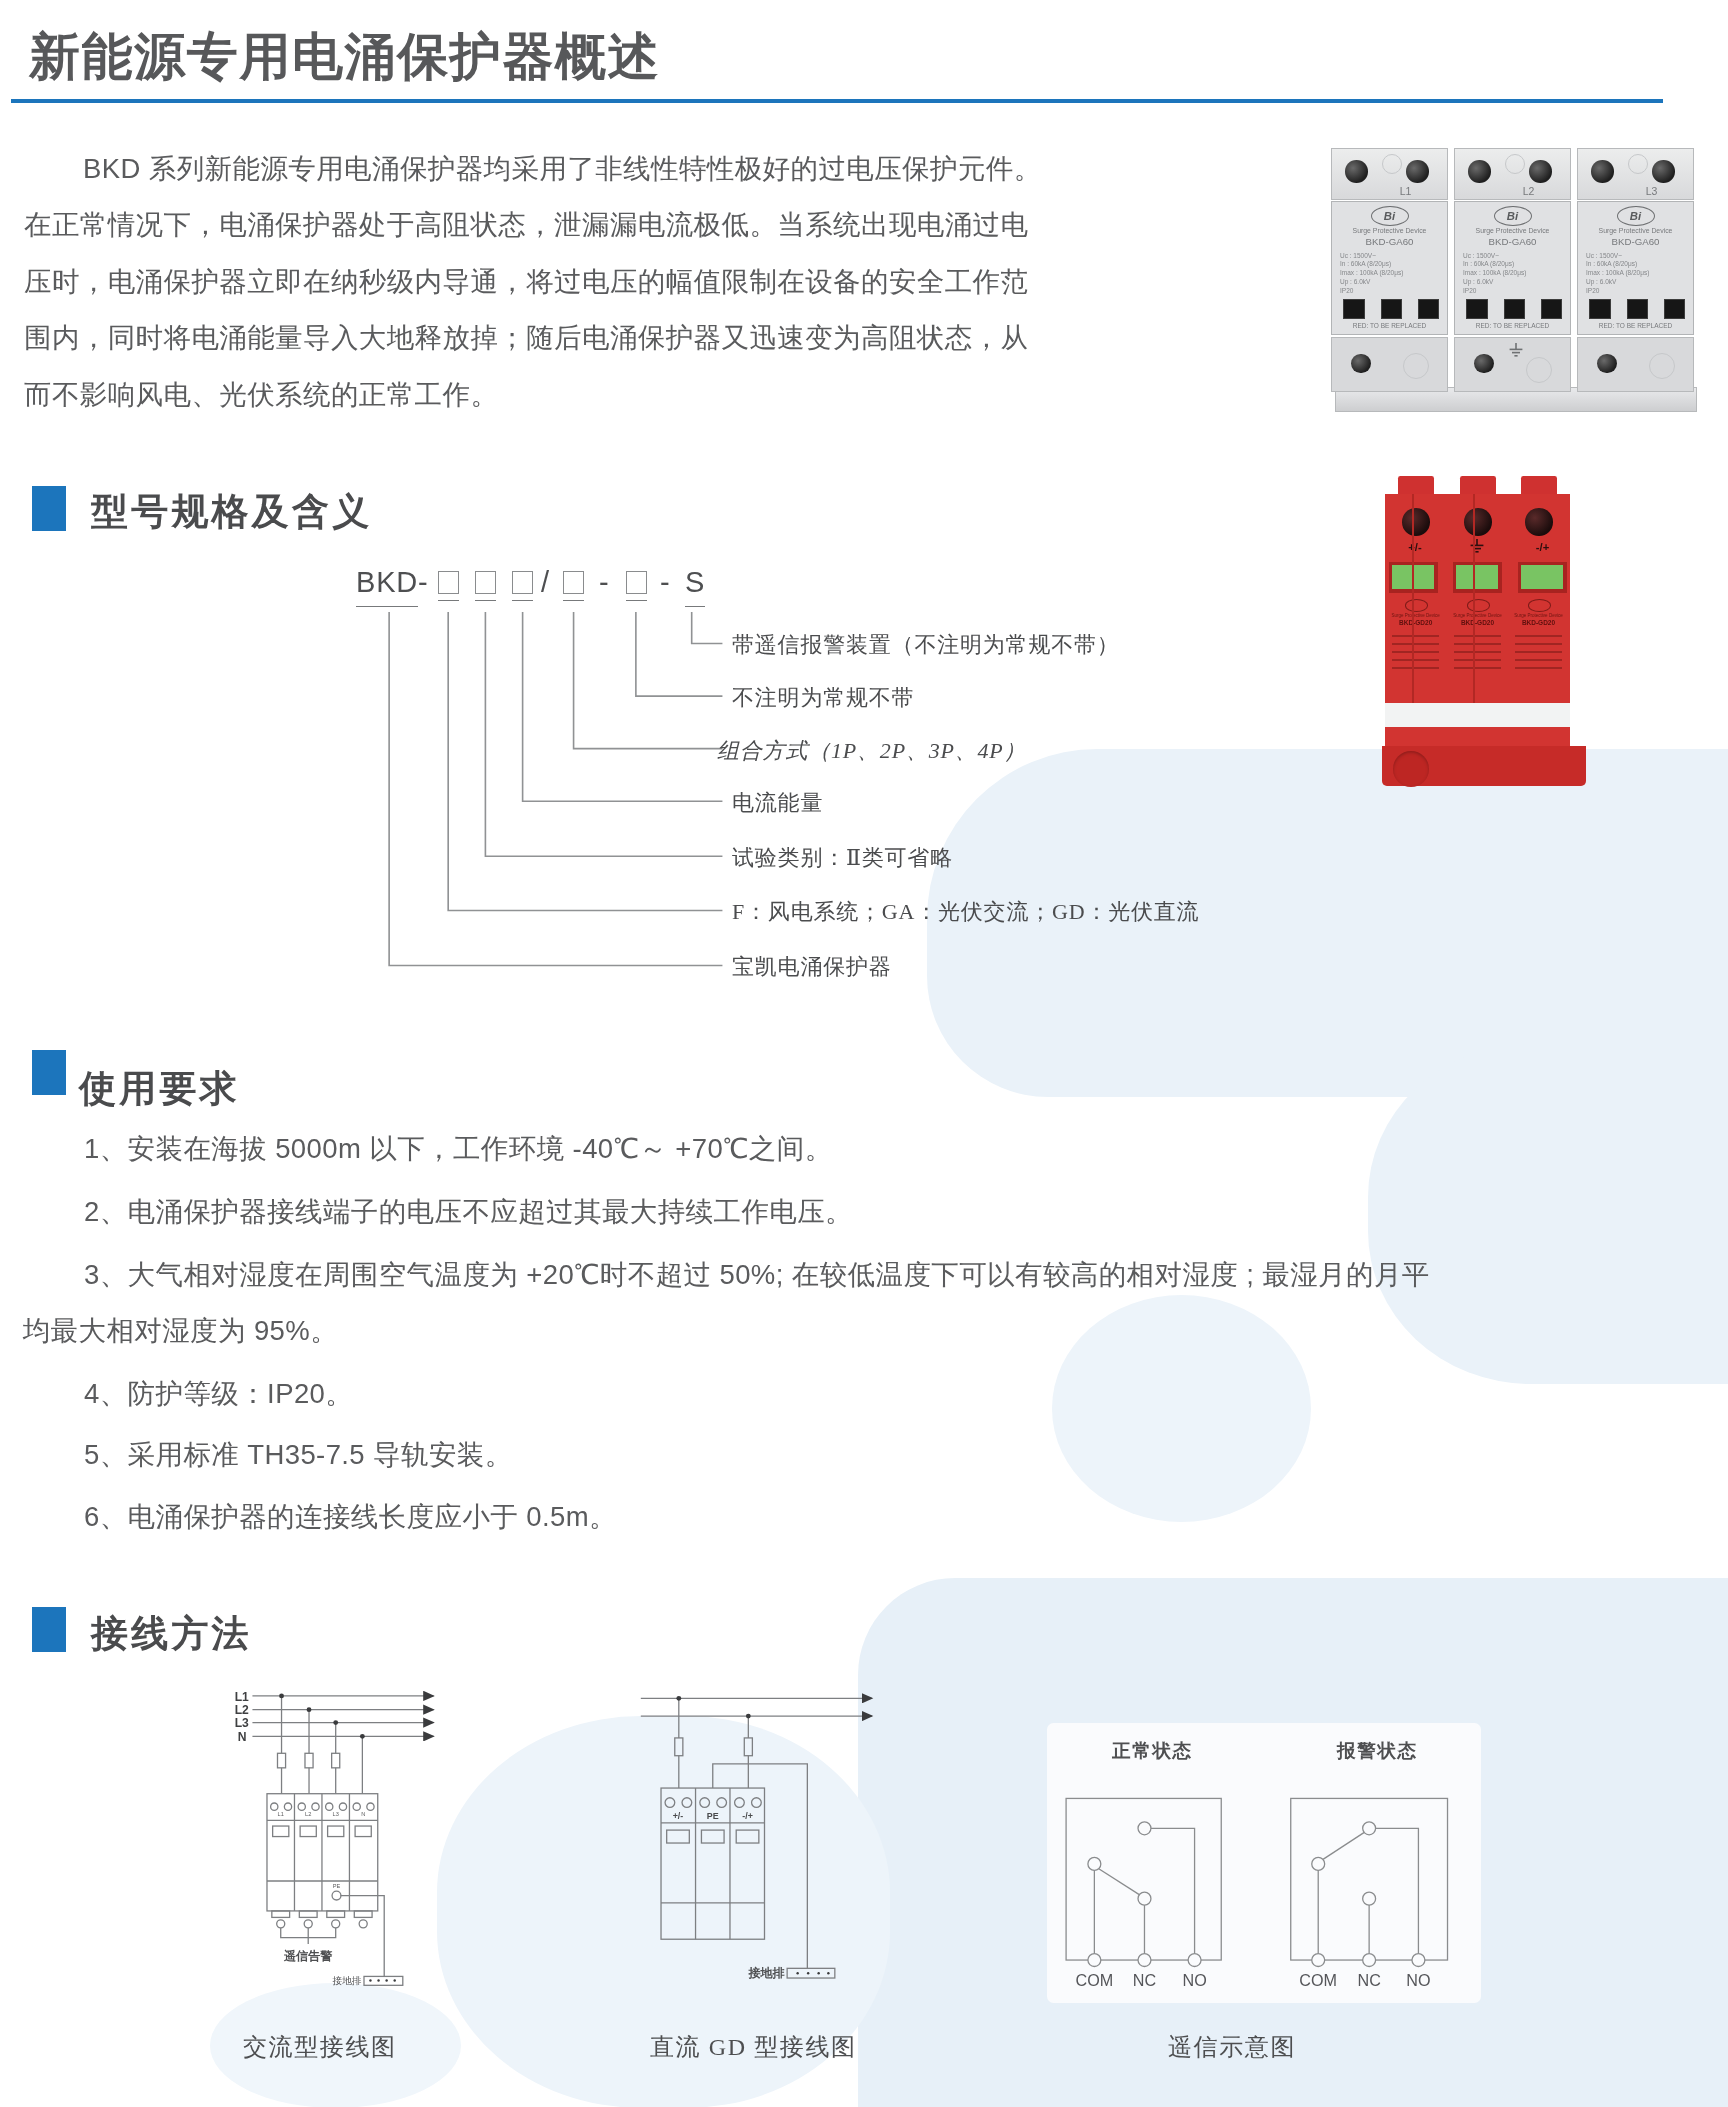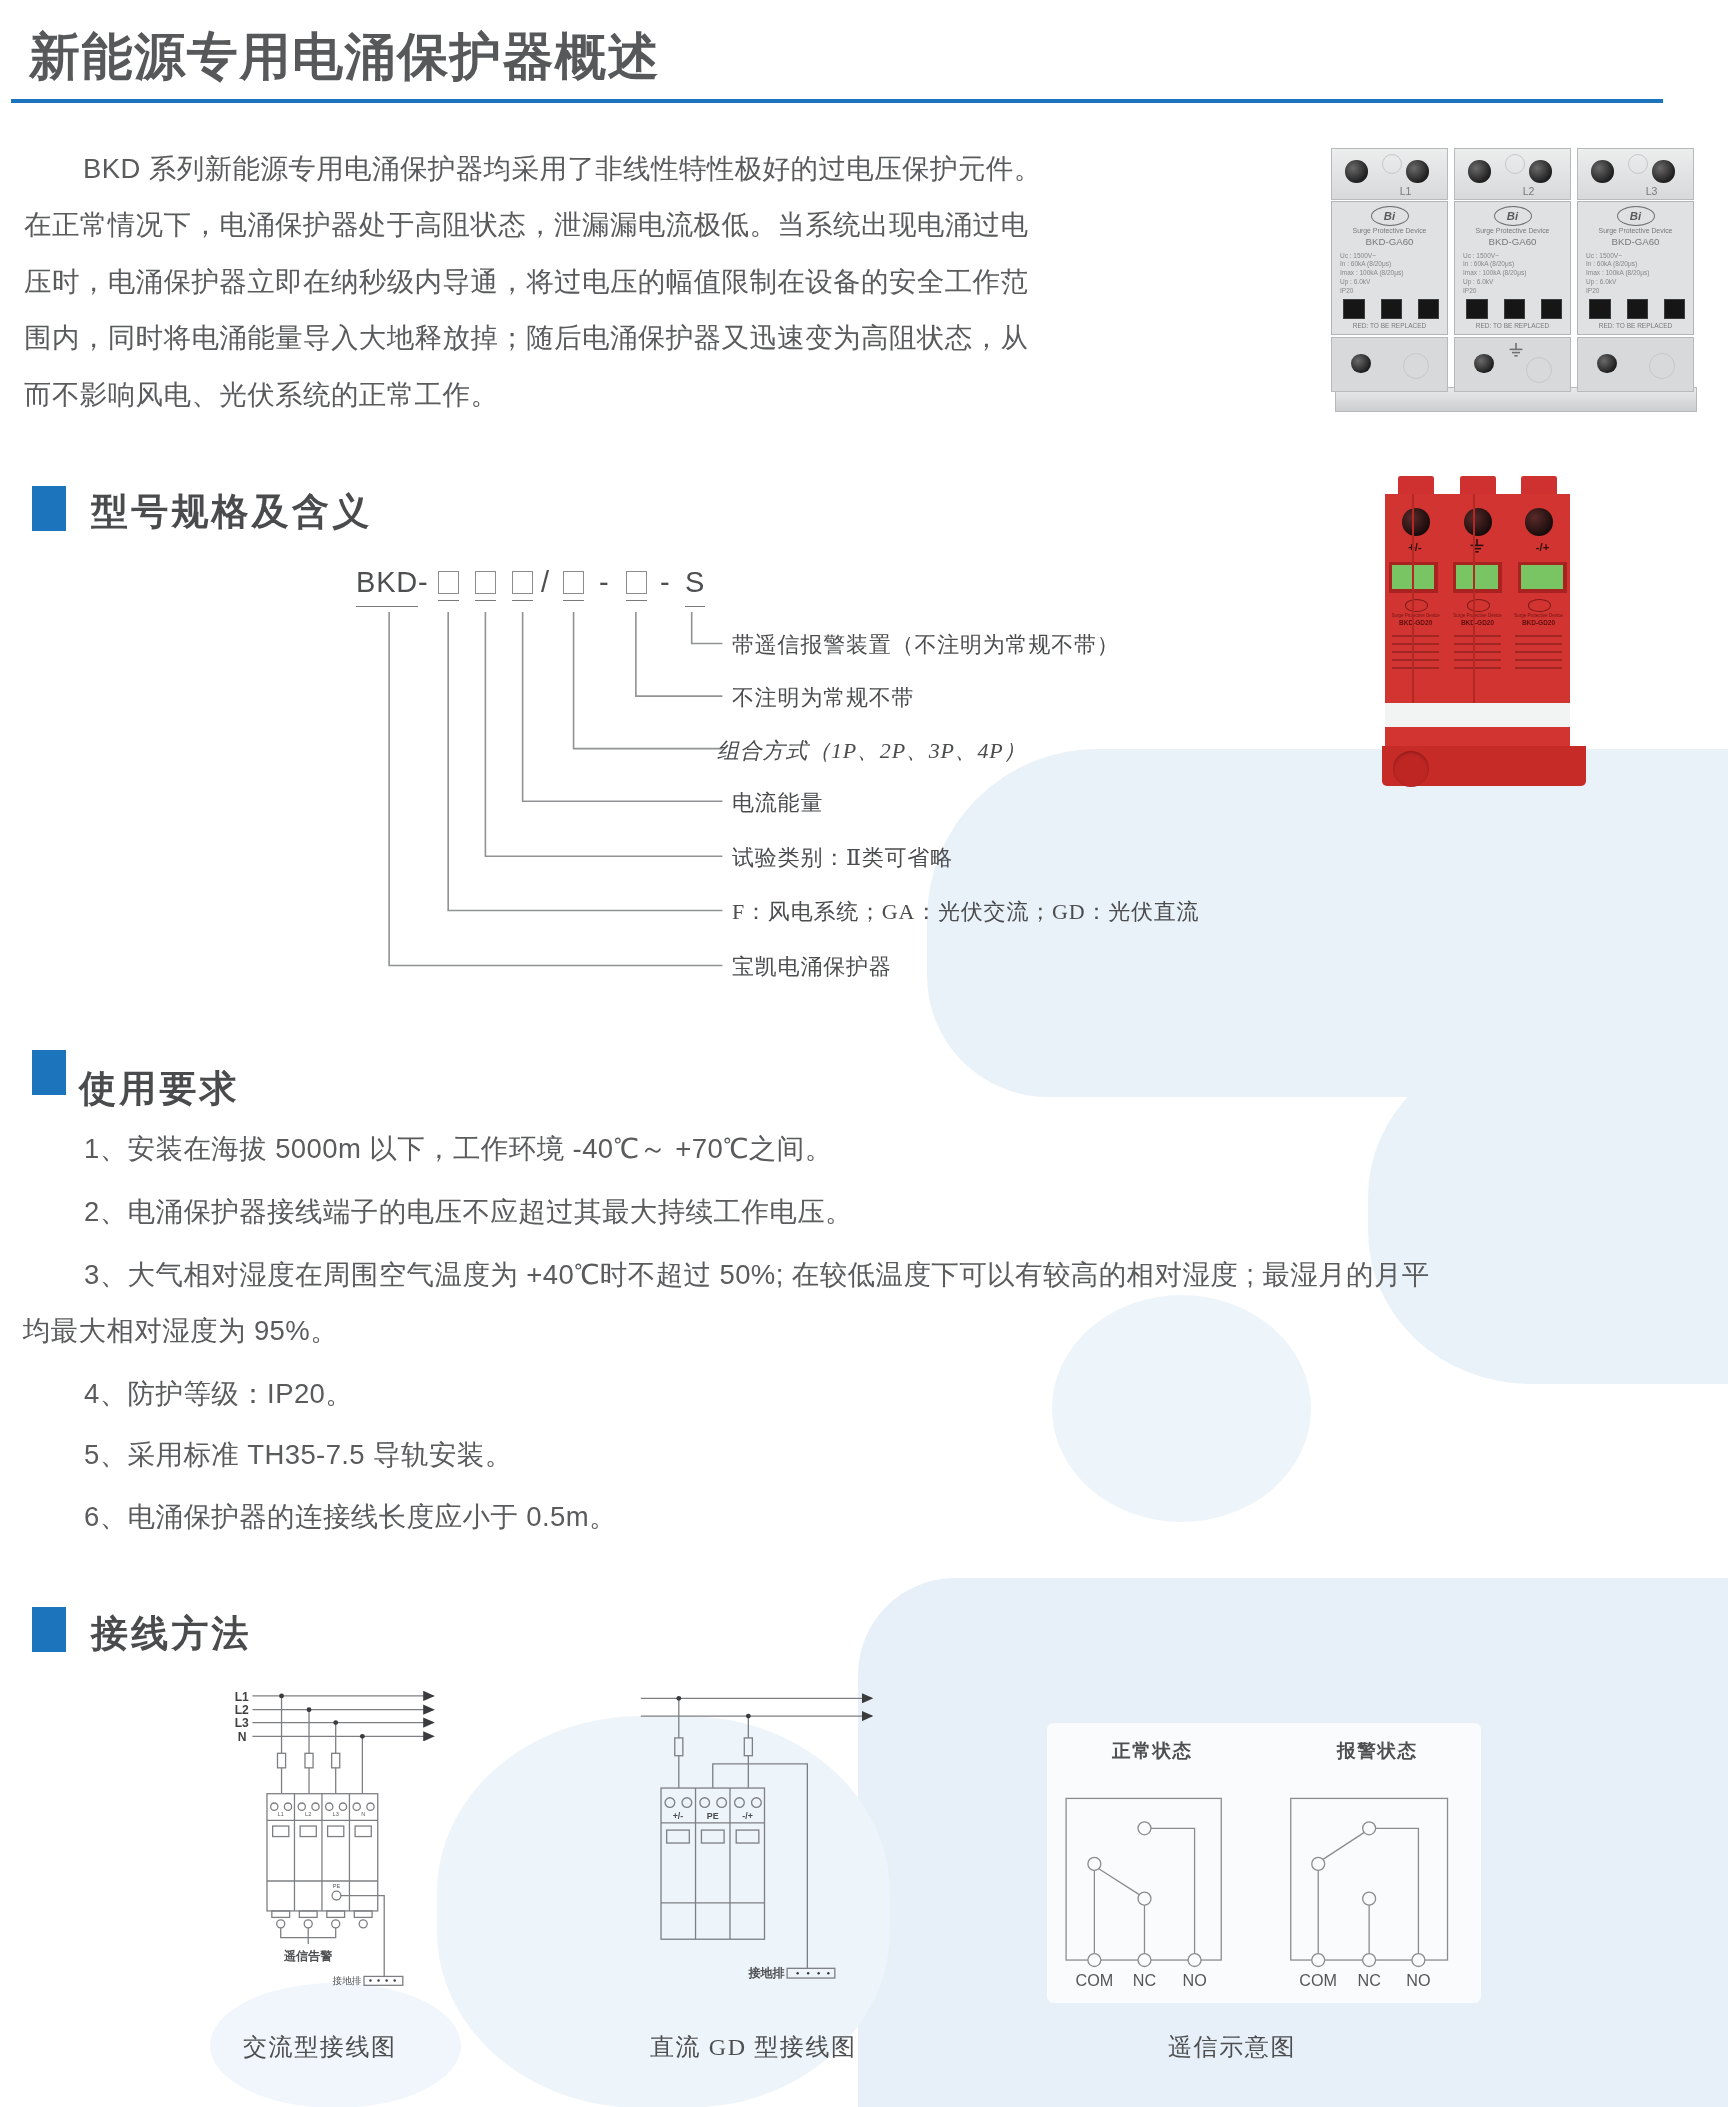--- a/index.html
+++ b/index.html
@@ -258,21 +258,21 @@
   <div class="abs z mlabel serif" style="left:732px;top:788px;">电流能量</div>
   <div class="abs z mlabel serif" style="left:732px;top:843px;">试验类别：Ⅱ类可省略</div>
   <div class="abs z mlabel serif" style="left:732px;top:897px;">F：风电系统；GA：光伏交流；GD：光伏直流</div>
   <div class="abs z mlabel serif" style="left:732px;top:952px;">宝凯电涌保护器</div>
 
   <div class="abs z sq" style="left:32px;top:1050px;"></div>
   <div class="abs z sect" style="left:79px;top:1052px;margin-top:12px;">使用要求</div>
 
   <div class="abs z item" style="left:84px;top:1131px;">1、安装在海拔 5000m 以下，工作环境 -40℃～ +70℃之间。</div>
   <div class="abs z item" style="left:84px;top:1194px;">2、电涌保护器接线端子的电压不应超过其最大持续工作电压。</div>
-  <div class="abs z item" style="left:84px;top:1257px;">3、大气相对湿度在周围空气温度为 +40℃时不超过 50%; 在较低温度下可以有较高的相对湿度 ; 最湿月的月平</div>
+  <div class="abs z item" style="left:84px;top:1257px;">3、大气相对湿度在周围空气温度为 +20℃时不超过 50%; 在较低温度下可以有较高的相对湿度 ; 最湿月的月平</div>
   <div class="abs z item" style="left:22.7px;top:1313px;">均最大相对湿度为 95%。</div>
   <div class="abs z item" style="left:84px;top:1376px;">4、防护等级：IP20。</div>
   <div class="abs z item" style="left:84px;top:1437px;">5、采用标准 TH35-7.5 导轨安装。</div>
   <div class="abs z item" style="left:84px;top:1499px;">6、电涌保护器的连接线长度应小于 0.5m。</div>
 
   <div class="abs z sq" style="left:32px;top:1607px;"></div>
   <div class="abs z sect" style="left:91px;top:1609px;">接线方法</div>
 
   <svg class="abs z" style="left:202px;top:1687px;" width="421" height="384" viewBox="0 0 520 475">
     <defs>

